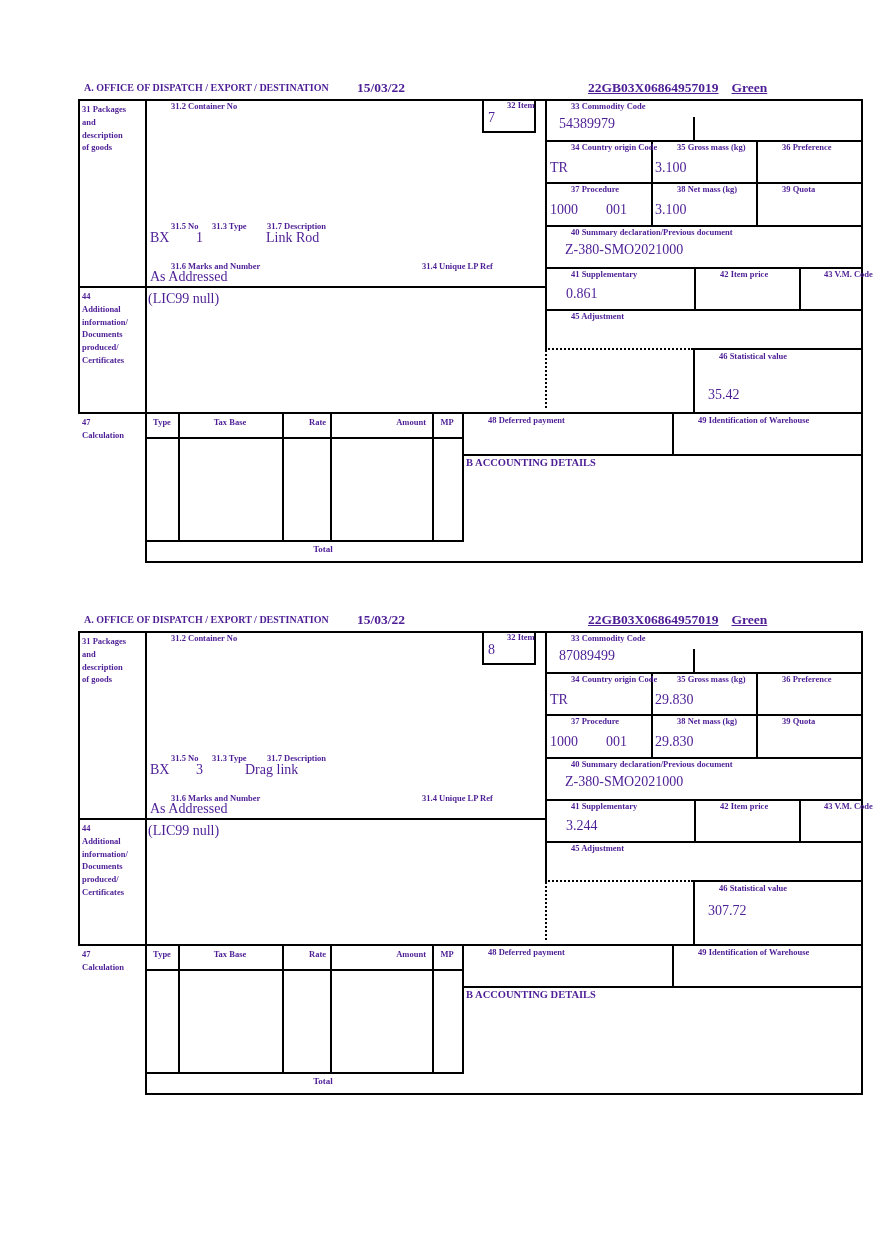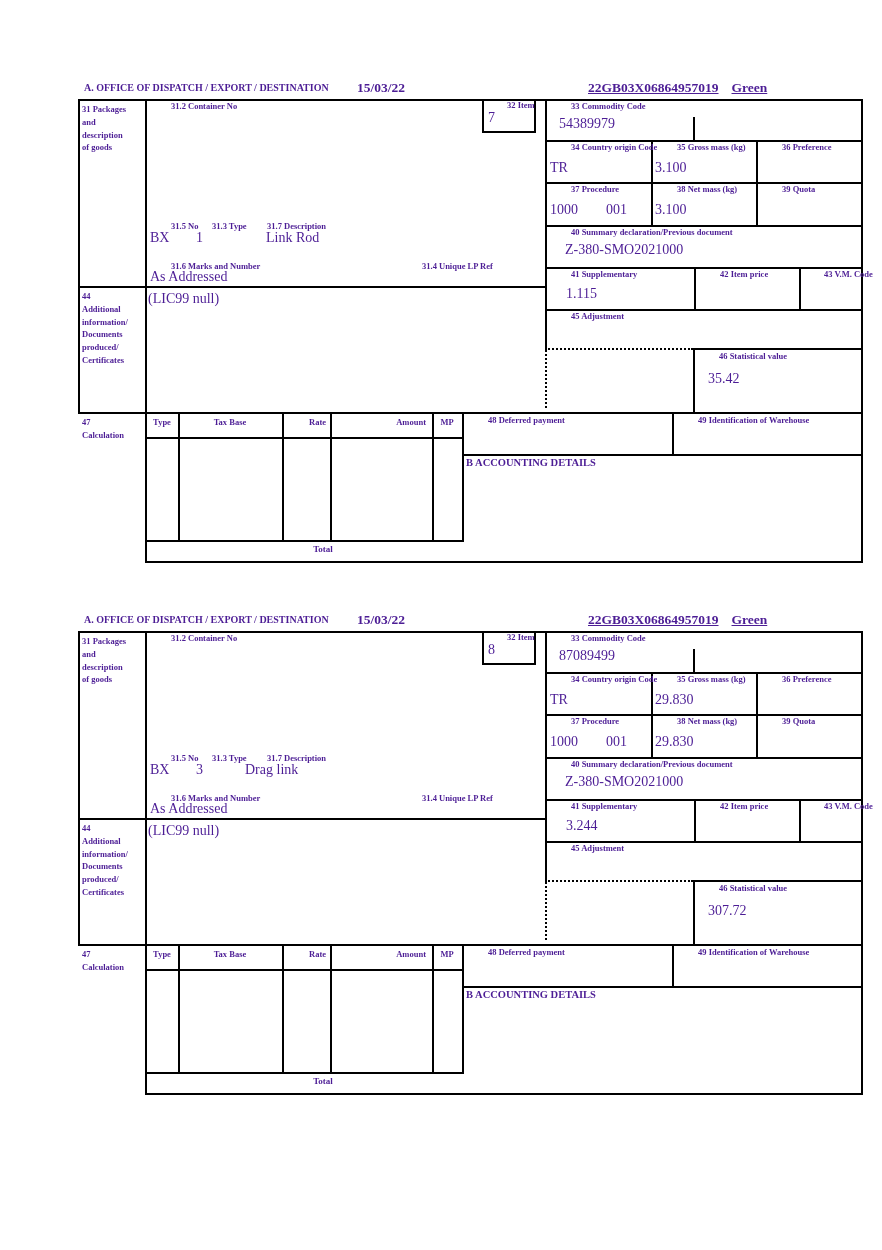--- a/index.html
+++ b/index.html
@@ -94,25 +94,25 @@
   <div class="val" style="left:472px;top:123px;">1000</div>
   <div class="val" style="left:528px;top:123px;">001</div>
   <div class="val" style="left:577px;top:123px;">3.100</div>
 
   <div class="lbl" style="left:471px;top:148px;">40 Summary declaration/Previous document</div>
   <div class="val" style="left:487px;top:163px;">Z-380-SMO2021000</div>
 
   <div class="lbl" style="left:471px;top:190px;">41 Supplementary</div>
   <div class="lbl" style="left:620px;top:190px;">42 Item price</div>
   <div class="lbl" style="left:724px;top:190px;">43 V.M. Code</div>
-  <div class="val" style="left:488px;top:207px;">1.115</div>
+  <div class="val" style="left:488px;top:207px;">0.861</div>
 
   <div class="lbl" style="left:471px;top:232px;">45 Adjustment</div>
   <div class="lbl" style="left:619px;top:272px;">46 Statistical value</div>
-  <div class="val" style="left:630px;top:292px;">35.42</div>
+  <div class="val" style="left:630px;top:308px;">35.42</div>
 
   <div class="lbl" style="left:71px;top:142px;">31.5 No</div>
   <div class="lbl" style="left:112px;top:142px;">31.3 Type</div>
   <div class="lbl" style="left:167px;top:142px;">31.7 Description</div>
   <div class="val" style="left:72px;top:151px;">BX</div>
   <div class="val" style="left:118px;top:151px;">1</div>
   <div class="val" style="left:167px;top:151px;margin-left:21px;">Link Rod</div>
 
   <div class="lbl" style="left:71px;top:182px;">31.6 Marks and Number</div>
   <div class="lbl" style="left:322px;top:182px;">31.4 Unique LP Ref</div>

